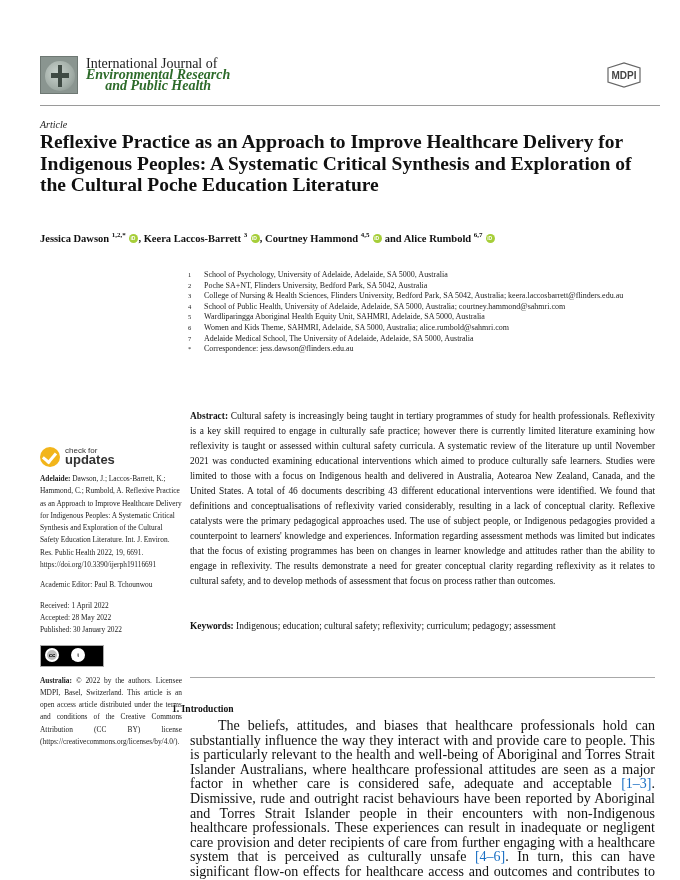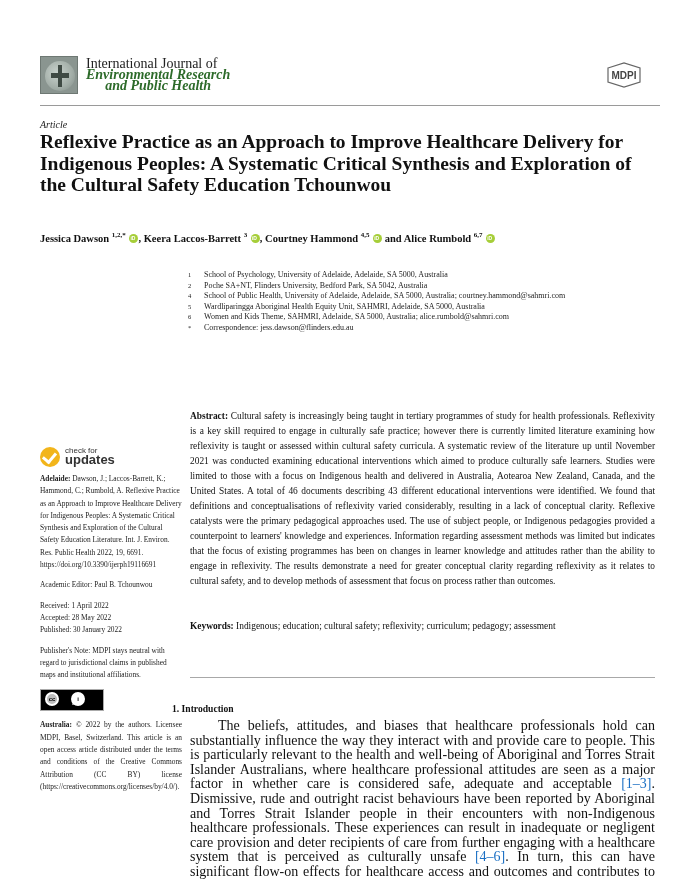--- a/index.html
+++ b/index.html
@@ -71,21 +71,21 @@
   <div class="mdpi-logo">
     <svg viewBox="0 0 44 26">
       <path d="M6 6 L22 1 L38 6 L38 20 L22 25 L6 20 Z" fill="none" stroke="#666" stroke-width="1.2"></path>
       <text x="22" y="17" text-anchor="middle" font-family="Liberation Sans, sans-serif" font-size="10" font-weight="bold" fill="#444">MDPI</text>
     </svg>
   </div>
 </div>
 <div class="header-rule"></div>
 
 <div class="article-type">Article</div>
-<h1 class="title">Reflexive Practice as an Approach to Improve Healthcare Delivery for Indigenous Peoples: A Systematic Critical Synthesis and Exploration of the Cultural Safety Education Tchounwou</h1>
+<h1 class="title">Reflexive Practice as an Approach to Improve Healthcare Delivery for Indigenous Peoples: A Systematic Critical Synthesis and Exploration of the Cultural Poche Education Literature</h1>
 
 <div class="authors">
   <span>Jessica Dawson</span>
   <sup>1,2,*</sup>
   <span class="orcid"></span><span>, </span>
   <span>Keera Laccos-Barrett</span>
   <sup>3</sup>
   <span class="orcid"></span><span>, </span>
   <span>Courtney Hammond</span>
   <sup>4,5</sup>
@@ -98,30 +98,38 @@
 <div class="affiliations">
   <div class="aff-row">
       <span class="aff-num">1</span>
       <span class="aff-text">School of Psychology, University of Adelaide, Adelaide, SA 5000, Australia</span>
     </div>
   <div class="aff-row">
       <span class="aff-num">2</span>
       <span class="aff-text">Poche SA+NT, Flinders University, Bedford Park, SA 5042, Australia</span>
     </div>
   <div class="aff-row">
+      <span class="aff-num">3</span>
+      <span class="aff-text">College of Nursing &amp; Health Sciences, Flinders University, Bedford Park, SA 5042, Australia; keera.laccosbarrett@flinders.edu.au</span>
+    </div>
+  <div class="aff-row">
       <span class="aff-num">4</span>
       <span class="aff-text">School of Public Health, University of Adelaide, Adelaide, SA 5000, Australia; courtney.hammond@sahmri.com</span>
     </div>
   <div class="aff-row">
       <span class="aff-num">5</span>
       <span class="aff-text">Wardliparingga Aboriginal Health Equity Unit, SAHMRI, Adelaide, SA 5000, Australia</span>
     </div>
   <div class="aff-row">
       <span class="aff-num">6</span>
       <span class="aff-text">Women and Kids Theme, SAHMRI, Adelaide, SA 5000, Australia; alice.rumbold@sahmri.com</span>
+    </div>
+  <div class="aff-row">
+      <span class="aff-num">7</span>
+      <span class="aff-text">Adelaide Medical School, The University of Adelaide, Adelaide, SA 5000, Australia</span>
     </div>
   <div class="aff-row">
       <span class="aff-num">*</span>
       <span class="aff-text">Correspondence: jess.dawson@flinders.edu.au</span>
     </div>
 </div>
 
 <div class="abstract">
   <b>Abstract:</b>
   <span>Cultural safety is increasingly being taught in tertiary programmes of study for health professionals. Reflexivity is a key skill required to engage in culturally safe practice; however there is currently limited literature examining how reflexivity is taught or assessed within cultural safety curricula. A systematic review of the literature up until November 2021 was conducted examining educational interventions which aimed to produce culturally safe learners. Studies were limited to those with a focus on Indigenous health and delivered in Australia, Aotearoa New Zealand, Canada, and the United States. A total of 46 documents describing 43 different educational interventions were identified. We found that definitions and conceptualisations of reflexivity varied considerably, resulting in a lack of conceptual clarity. Reflexive catalysts were the primary pedagogical approaches used. The use of subject people, or Indigenous pedagogies provided a counterpoint to learners' knowledge and experiences. Information regarding assessment methods was limited but indicates that the focus of existing programmes has been on changes in learner knowledge and attitudes rather than the ability to engage in reflexivity. The results demonstrate a need for greater conceptual clarity regarding reflexivity as it relates to cultural safety, and to develop methods of assessment that focus on process rather than outcomes.</span>
@@ -148,21 +156,20 @@
   <div class="side-block">
     <b>Adelaide:</b>
     <span>Dawson, J.; Laccos-Barrett, K.; Hammond, C.; Rumbold, A. Reflexive Practice as an Approach to Improve Healthcare Delivery for Indigenous Peoples: A Systematic Critical Synthesis and Exploration of the Cultural Safety Education Literature. Int. J. Environ. Res. Public Health 2022, 19, 6691. https://doi.org/10.3390/ijerph19116691</span>
   </div>
   <div class="side-block">Academic Editor: Paul B. Tchounwou</div>
   <div class="side-block">
     <div>Received: 1 April 2022</div>
     <div>Accepted: 28 May 2022</div>
     <div>Published: 30 January 2022</div>
   </div>
-  <div class="side-block">Publisher's Note: MDPI stays neutral with regard to jurisdictional claims in published maps and institutional affiliations.</div>
   <div class="cc-badge">
     <div class="cc">cc</div>
     <div class="by">i</div>
     <div class="bytext">BY</div>
   </div>
   <div class="copyright">
     <b>Australia:</b>
     <span>© 2022 by the authors. Licensee MDPI, Basel, Switzerland. This article is an open access article distributed under the terms and conditions of the Creative Commons Attribution (CC BY) license (https://creativecommons.org/licenses/by/4.0/).</span>
   </div>
 </div>

